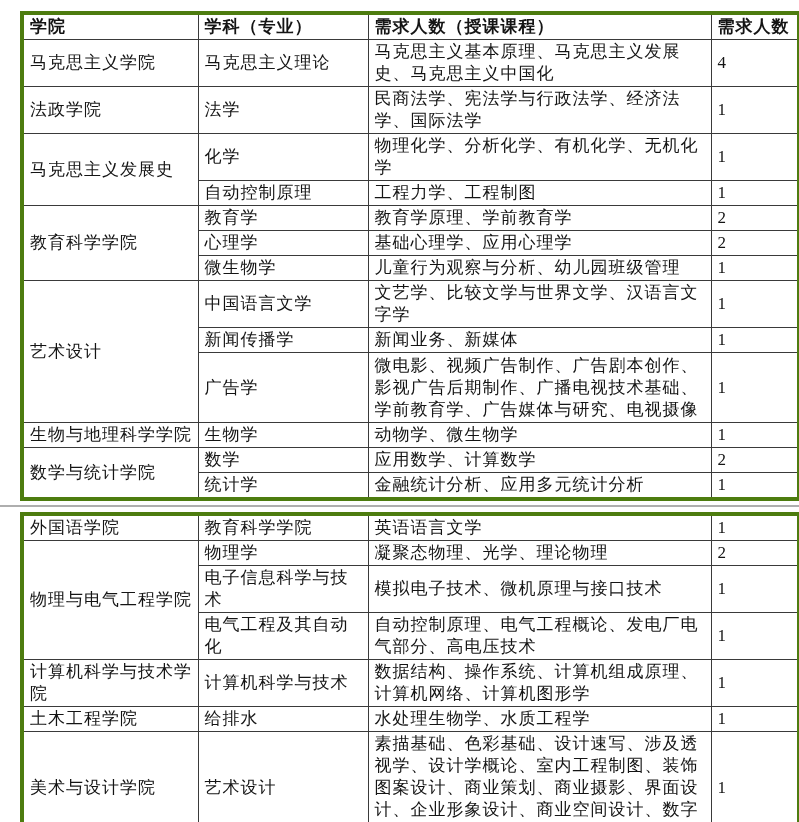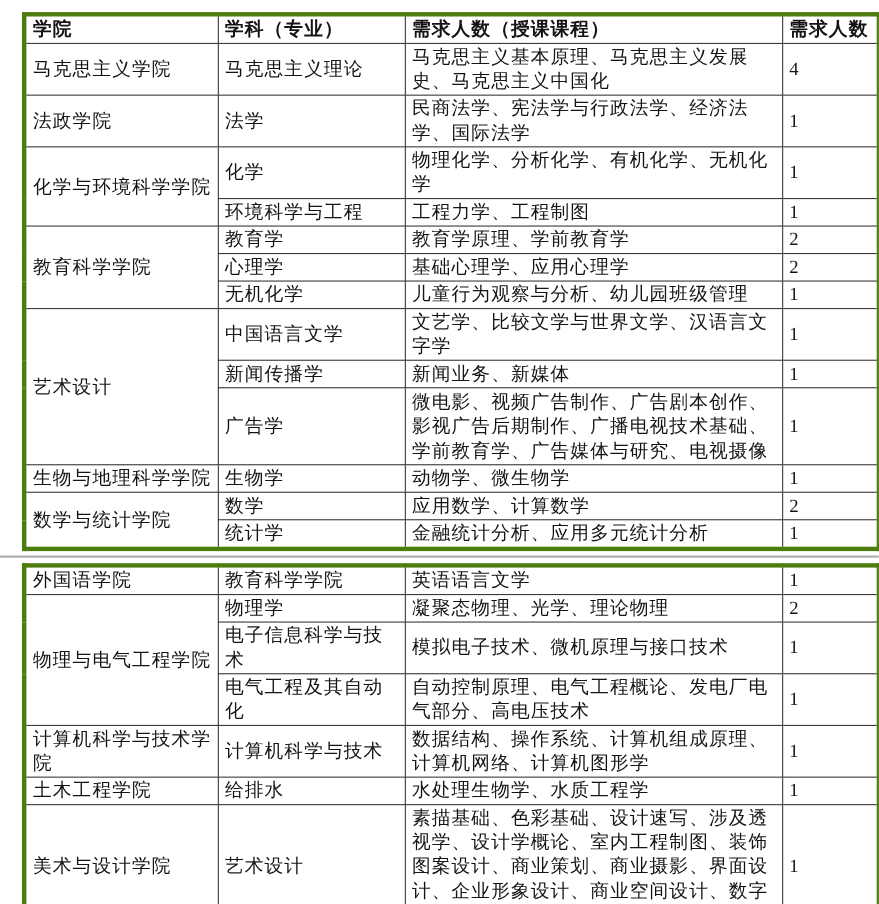--- a/index.html
+++ b/index.html
@@ -84,44 +84,44 @@
     </tr>
 
     <tr class="rh2">
       <td>法政学院</td>
       <td>法学</td>
       <td>民商法学、宪法学与行政法学、经济法学、国际法学</td>
       <td class="count">1</td>
     </tr>
 
     <tr class="rh1">
-      <td rowspan="2">化学与环境科学学院</td>
+      <td rowspan="2">马克思主义发展史</td>
       <td>化学</td>
       <td>物理化学、分析化学、有机化学、无机化学</td>
       <td class="count">1</td>
     </tr>
     <tr class="rh1">
-      <td>环境科学与工程</td>
+      <td>自动控制原理</td>
       <td>工程力学、工程制图</td>
       <td class="count">1</td>
     </tr>
 
     <tr class="rh1">
       <td rowspan="3">教育科学学院</td>
       <td>教育学</td>
       <td>教育学原理、学前教育学</td>
       <td class="count">2</td>
     </tr>
     <tr class="rh1">
       <td>心理学</td>
       <td>基础心理学、应用心理学</td>
       <td class="count">2</td>
     </tr>
     <tr class="rh1">
-      <td>无机化学</td>
+      <td>微生物学</td>
       <td>儿童行为观察与分析、幼儿园班级管理</td>
       <td class="count">1</td>
     </tr>
 
     <tr class="rh2">
       <td rowspan="3">艺术设计</td>
       <td>中国语言文学</td>
       <td>文艺学、比较文学与世界文学、汉语言文字学</td>
       <td class="count">1</td>
     </tr>

